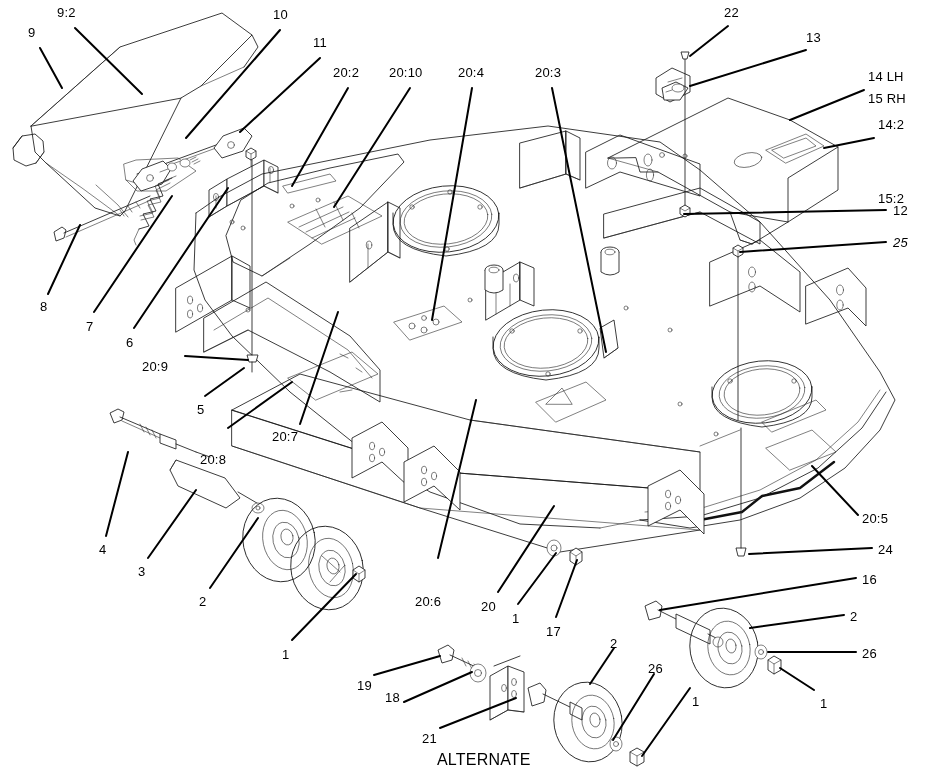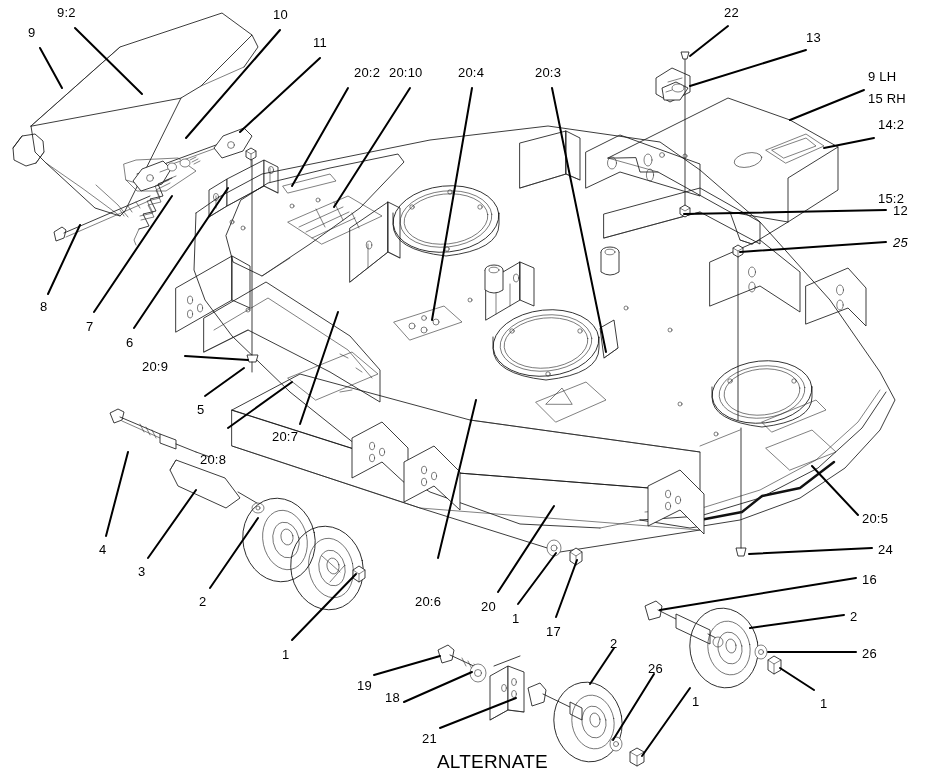--- a/index.html
+++ b/index.html
@@ -25,21 +25,21 @@
   .callout {
     position: absolute;
     font-family: "Liberation Sans", sans-serif;
     font-size: 13px;
     color: #000000;
     white-space: nowrap;
     line-height: 1;
     letter-spacing: 0.2px;
   }
   .callout.alt {
-    font-size: 19px;
+    font-size: 16px;
   }
   .art-line {
     fill: none;
     stroke: #1a1a1a;
     stroke-width: 0.85;
     stroke-linejoin: round;
     stroke-linecap: round;
   }
   .art-thin {
     fill: none;
@@ -470,27 +470,27 @@
       <line class="leader" x1="814" y1="690" x2="780" y2="668"></line>
     </g>
 
   </svg>
 
   <div id="callout-layer">
       <div class="callout" style="left: 28px; top: 26px;">9</div>
       <div class="callout" style="left: 57px; top: 6px;">9:2</div>
       <div class="callout" style="left: 273px; top: 8px; text-align: right;">10</div>
       <div class="callout" style="left: 313px; top: 36px;">11</div>
-      <div class="callout" style="left: 333px; top: 66px; margin-left: 21px;">20:2</div>
+      <div class="callout" style="left: 333px; top: 66px;">20:2</div>
       <div class="callout" style="left: 389px; top: 66px;">20:10</div>
       <div class="callout" style="left: 458px; top: 66px;">20:4</div>
       <div class="callout" style="left: 535px; top: 66px;">20:3</div>
       <div class="callout" style="left: 724px; top: 6px;">22</div>
       <div class="callout" style="left: 806px; top: 31px;">13</div>
-      <div class="callout" style="left: 868px; top: 70px;">9 LH</div>
+      <div class="callout" style="left: 868px; top: 70px;">14 LH</div>
       <div class="callout" style="left: 868px; top: 92px;">15 RH</div>
       <div class="callout" style="left: 878px; top: 118px;">14:2</div>
       <div class="callout" style="left: 878px; top: 144px; margin-top: 48px;">15:2</div>
       <div class="callout" style="left: 893px; top: 204px;">12</div>
       <div class="callout" style="left: 893px; top: 236px; font-style: italic;">25</div>
       <div class="callout" style="left: 40px; top: 300px;">8</div>
       <div class="callout" style="left: 86px; top: 320px;">7</div>
       <div class="callout" style="left: 126px; top: 336px;">6</div>
       <div class="callout" style="left: 142px; top: 360px;">20:9</div>
       <div class="callout" style="left: 197px; top: 403px;">5</div>

